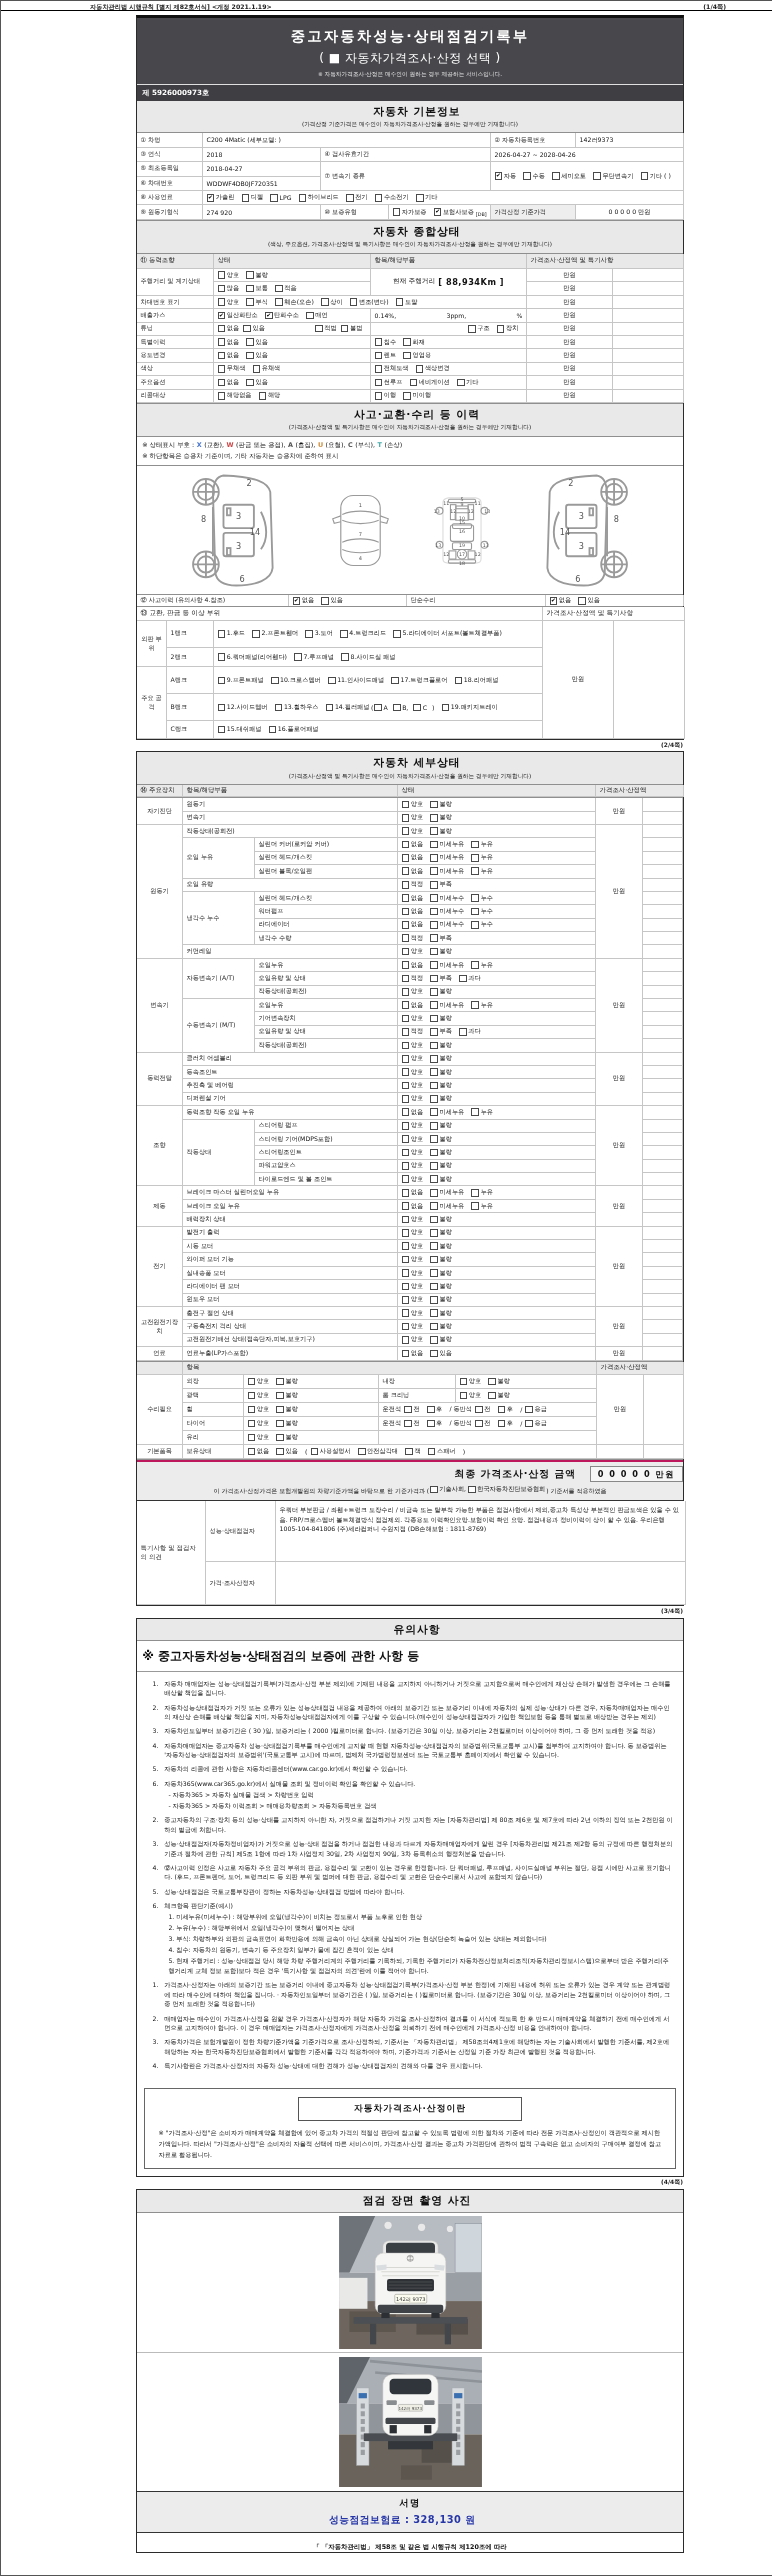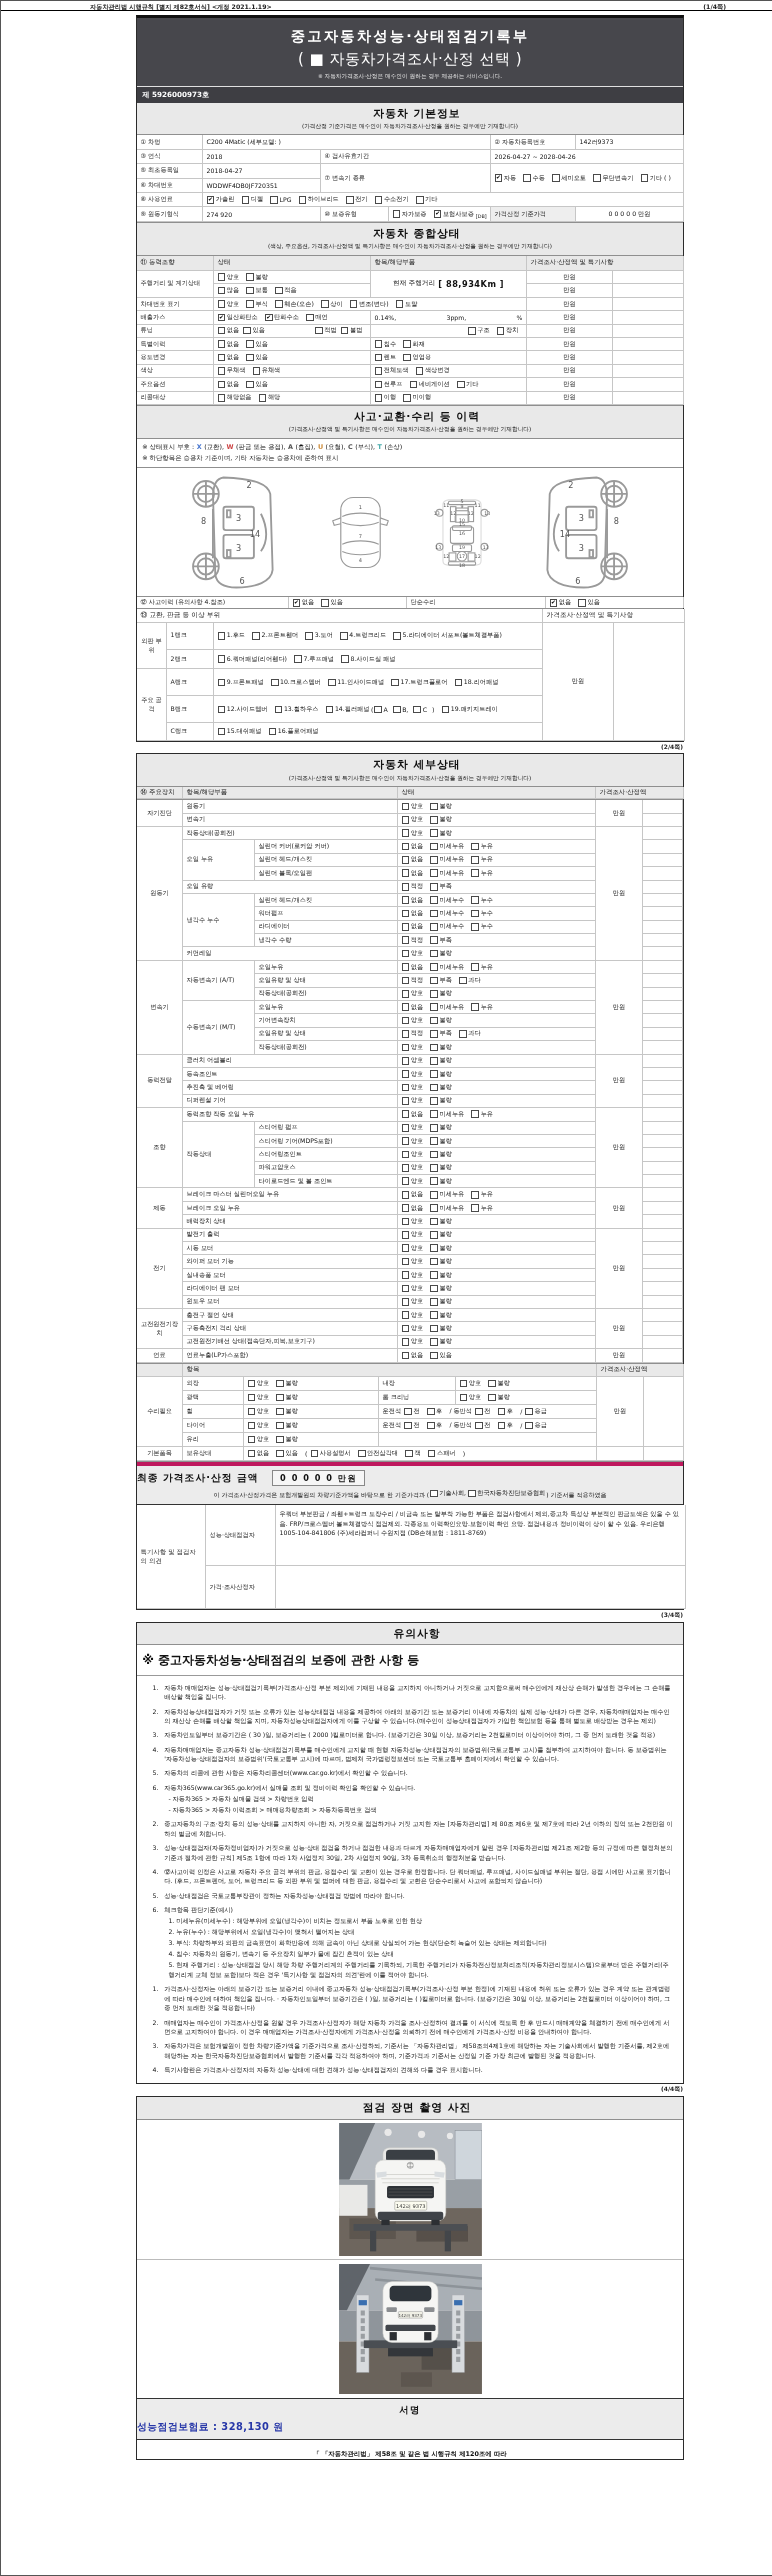--- a/index.html
+++ b/index.html
@@ -9,21 +9,21 @@
 .top-meta{position:absolute;left:89px;top:1.5px;font-size:6.2px;font-weight:bold;color:#222;}
 .top-page{position:absolute;right:46px;top:1.5px;font-size:6.2px;font-weight:bold;color:#222;}
 .toprule{position:absolute;left:0;top:9.3px;width:100%;height:1px;background:#000;}
 .form{position:absolute;left:135px;top:14.4px;width:548px;}
 .block{border:1px solid #2b2b2b;background:#fff;box-sizing:border-box;}
 #block1{border-top:3.1px solid #111;}
 .pgmark{text-align:right;font-size:6px;font-weight:bold;padding:1px 1px 1.5px;color:#222;}
 
 .dkhead{background:#47474c;color:#fff;padding-top:8.2px;}
 .doc-title{text-align:center;font-size:14.4px;font-weight:bold;letter-spacing:2.1px;}
-.doc-sub{text-align:center;font-size:15px;margin-top:4.6px;letter-spacing:0.5px;}
+.doc-sub{text-align:center;font-size:12px;margin-top:4.6px;letter-spacing:0.5px;}
 .doc-note{text-align:center;font-size:5.7px;margin-top:3.6px;color:#e8e8e8;}
 .doc-no{font-size:7.2px;font-weight:bold;padding:2.6px 5.2px 3.1px;margin-top:5.2px;background:#3e3e43;border-top:1px solid #e0e0e0;}
 
 .band{background:#e9e9e9;border-bottom:0.5px solid #8f8f8f;text-align:center;padding:4.1px 0 3.6px;}
 .band-title{font-size:10.8px;font-weight:bold;letter-spacing:1px;margin-left:14px;}
 .band-note{font-size:5.7px;margin-top:2.1px;}
 
 .tbl{display:grid;background:#fff;}
 .c{border-right:0.5px solid #c6c6c6;border-bottom:0.5px solid #c6c6c6;padding:1px 3.6px;display:flex;align-items:center;gap:3.1px;font-size:6.2px;box-sizing:border-box;overflow:hidden;background:#fff;}
 .c.hdr{background:#e9e9e9;font-size:6.4px;}
@@ -57,32 +57,32 @@
 
 .nwrap{padding:0 0 4.1px;}
 .nsec-h{font-weight:bold;font-size:12px;padding:6.7px 5.2px 6.2px;border-bottom:0.5px solid #999;margin-bottom:6.7px;}
 .ni{display:flex;gap:3.6px;margin:0 8.2px 4.6px 15.5px;font-size:6.2px;line-height:1.55;}
 .ni .n{min-width:8.2px;flex:none;}
 .ns{margin:1.5px 0 0 4.1px;font-size:6.2px;line-height:1.55;}
 .pricebox-wrap{border:0.5px solid #666;margin:8.2px 7.2px 7.2px;padding:8.2px 5.2px 5.2px;}
 .pb-title{width:222px;margin:0 auto;border:0.5px solid #555;text-align:center;font-size:8.8px;font-weight:bold;padding:5.2px 0;letter-spacing:1px;}
 .pb-text{font-size:6.2px;line-height:1.75;padding:7.2px 8.2px 2.1px;font-weight:500;}
 
-.fprice{background:#ececec;border-top:4px solid #be185d;text-align:left;padding:4.1px 0 1px;}
+.fprice{background:#ececec;border-top:2px solid #be185d;text-align:right;padding:4.1px 0 1px;}
 .fp-label{font-size:9.8px;font-weight:bold;letter-spacing:1px;margin-right:13.4px;}
 .fp-box{display:inline-block;border:0.5px solid #888;background:#f6f6f6;padding:1.5px 7.2px;font-size:8.2px;font-weight:bold;letter-spacing:1.5px;}
 .fp-note{background:#ececec;border-bottom:1px solid #333;text-align:center;font-size:6px;padding:2.1px 0 3.6px;}
 .fp-note .cb{margin:0 1px;}
 
 .photo-area{padding:3.1px 0 0;}
 .photo{display:block;margin:0 auto;}
 .photo-div{border-top:0.5px solid #bbb;margin:3.6px 0;}
 .sig{background:#ececec;border-top:1px solid #333;border-bottom:1px solid #333;padding:4.6px 0 5.2px;margin-top:4.1px;}
 .sig-label{text-align:center;font-size:9.3px;font-weight:bold;letter-spacing:1.5px;}
-.sig-fee{text-align:left;padding-right:15.5px;color:#2737a8;font-weight:bold;font-size:9.8px;margin-top:4.1px;letter-spacing:0.5px;}
+.sig-fee{text-align:center;padding-right:15.5px;color:#2737a8;font-weight:bold;font-size:9.8px;margin-top:4.1px;letter-spacing:0.5px;}
 .footer-law{text-align:center;font-size:6.4px;font-weight:bold;padding-top:10.3px;}
 </style>
 </head>
 <body>
 
 <div class="page">
  <div class="top-meta">자동차관리법 시행규칙 [별지 제82호서식] &lt;개정 2021.1.19&gt;</div>
  <div class="top-page">(1/4쪽)</div>
  <div class="toprule"></div>
 
@@ -1542,20 +1542,24 @@
           </div>
           <div class="ni">
             <span class="n">3.</span>
             <span><span>자동차가격은 보험개발원이 정한 차량기준가액을 기준가격으로 조사·산정하되, 기준서는 「자동차관리법」 제58조의4제1호에 해당하는 자는 기술사회에서 발행한 기준서를, 제2호에 해당하는 자는 한국자동차진단보증협회에서 발행한 기준서를 각각 적용하여야 하며, 기준가격과 기준서는 산정일 기준 가장 최근에 발행된 것을 적용합니다.</span></span>
           </div>
           <div class="ni">
             <span class="n">4.</span>
             <span><span>특기사항란은 가격조사·산정자의 자동차 성능·상태에 대한 견해가 성능·상태점검자의 견해와 다를 경우 표시합니다.</span></span>
           </div>
         </div>
+   <div class="pricebox-wrap">
+    <div class="pb-title">자동차가격조사·산정이란</div>
+    <div class="pb-text">※ "가격조사·산정"은 소비자가 매매계약을 체결함에 있어 중고차 가격의 적절성 판단에 참고할 수 있도록 법령에 의한 절차와 기준에 따라 전문 가격조사·산정인이 객관적으로 제시한 가액입니다. 따라서 "가격조사·산정"은 소비자의 자율적 선택에 따른 서비스이며, 가격조사·산정 결과는 중고차 가격판단에 관하여 법적 구속력은 없고 소비자의 구매여부 결정에 참고자료로 활용됩니다.</div>
+   </div>
   </section>
 
   <div class="pgmark">(4/4쪽)</div>
 
   <section class="block" id="block4">
    <div class="band">
     <div class="band-title">점검 장면 촬영 사진</div>
    </div>
    <div class="photo-area">
     <svg class="photo" width="143" height="133" viewBox="0 0 277 258">

